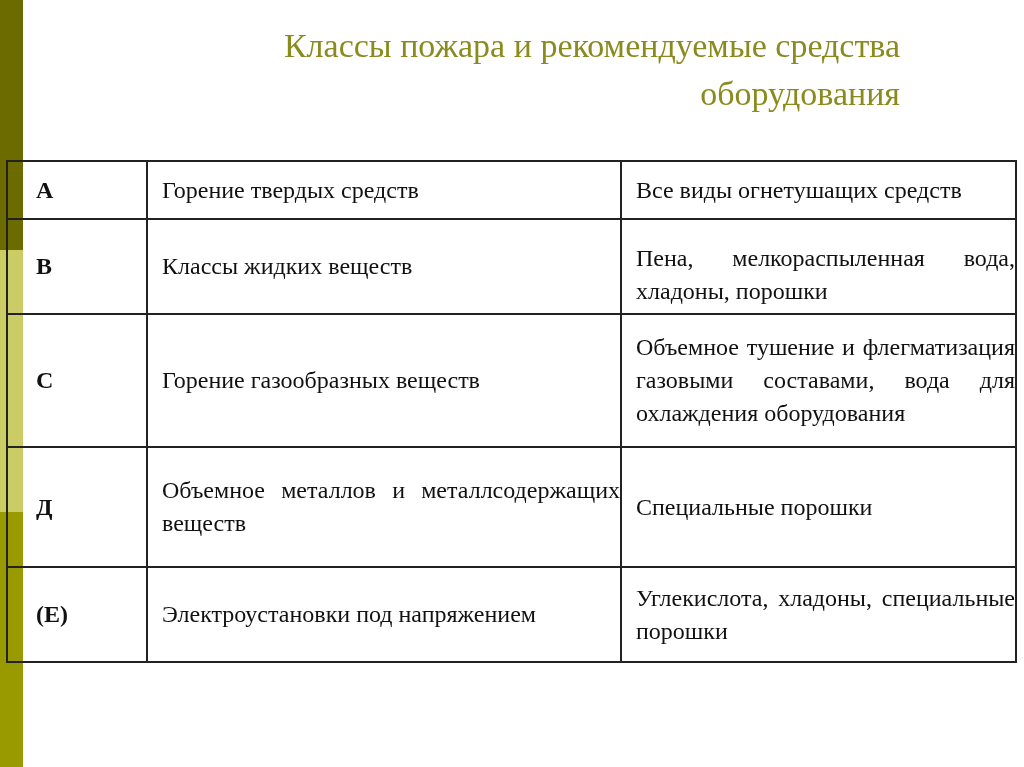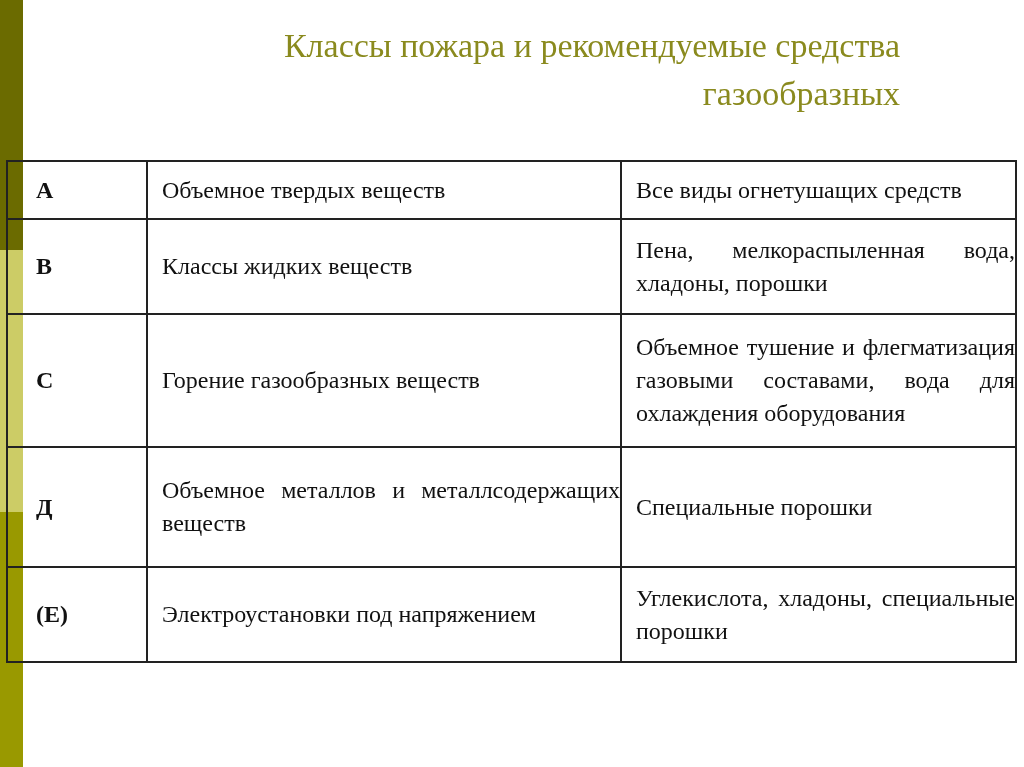--- a/index.html
+++ b/index.html
@@ -35,34 +35,34 @@
 </style>
 </head>
 <body>
 
 <div class="side-bar bar-top"></div>
 <div class="side-bar bar-mid"></div>
 <div class="side-bar bar-bot"></div>
 
 <div class="title">
   <div>Классы пожара и рекомендуемые средства</div>
-  <div>газообразных</div>
+  <div>оборудования</div>
 </div>
 
 <table class="fire">
   <tbody>
   <tr style="height:58px">
     <td class="c1">А</td>
-    <td class="c2">Объемное твердых веществ</td>
+    <td class="c2">Горение твердых средств</td>
     <td class="c3">Все виды огнетушащих средств</td>
   </tr>
   <tr style="height:95px">
     <td class="c1">В</td>
     <td class="c2">Классы жидких веществ</td>
-    <td class="c3 just" style="vertical-align:top;padding-top:14px">Пена, мелкораспыленная вода, хладоны, порошки</td>
+    <td class="c3 just" style="vertical-align:top;padding-top:22px">Пена, мелкораспыленная вода, хладоны, порошки</td>
   </tr>
   <tr style="height:133px">
     <td class="c1">С</td>
     <td class="c2" style="padding-right:90px">Горение газообразных веществ</td>
     <td class="c3 just" style="vertical-align:top;padding-top:16px">Объемное тушение и флегматизация газовыми составами, вода для охлаждения оборудования</td>
   </tr>
   <tr style="height:120px">
     <td class="c1">Д</td>
     <td class="c2 just">Объемное металлов и металлсодержащих веществ</td>
     <td class="c3">Специальные порошки</td>

